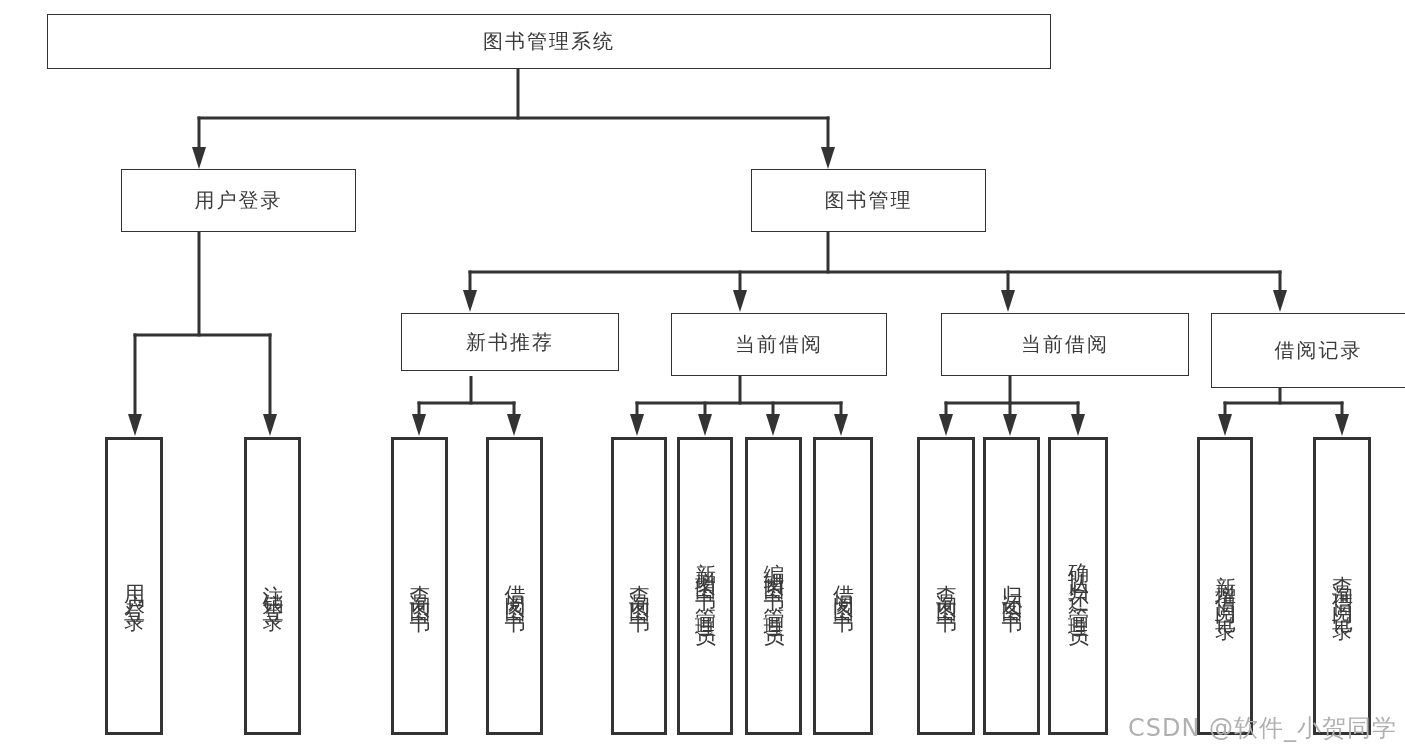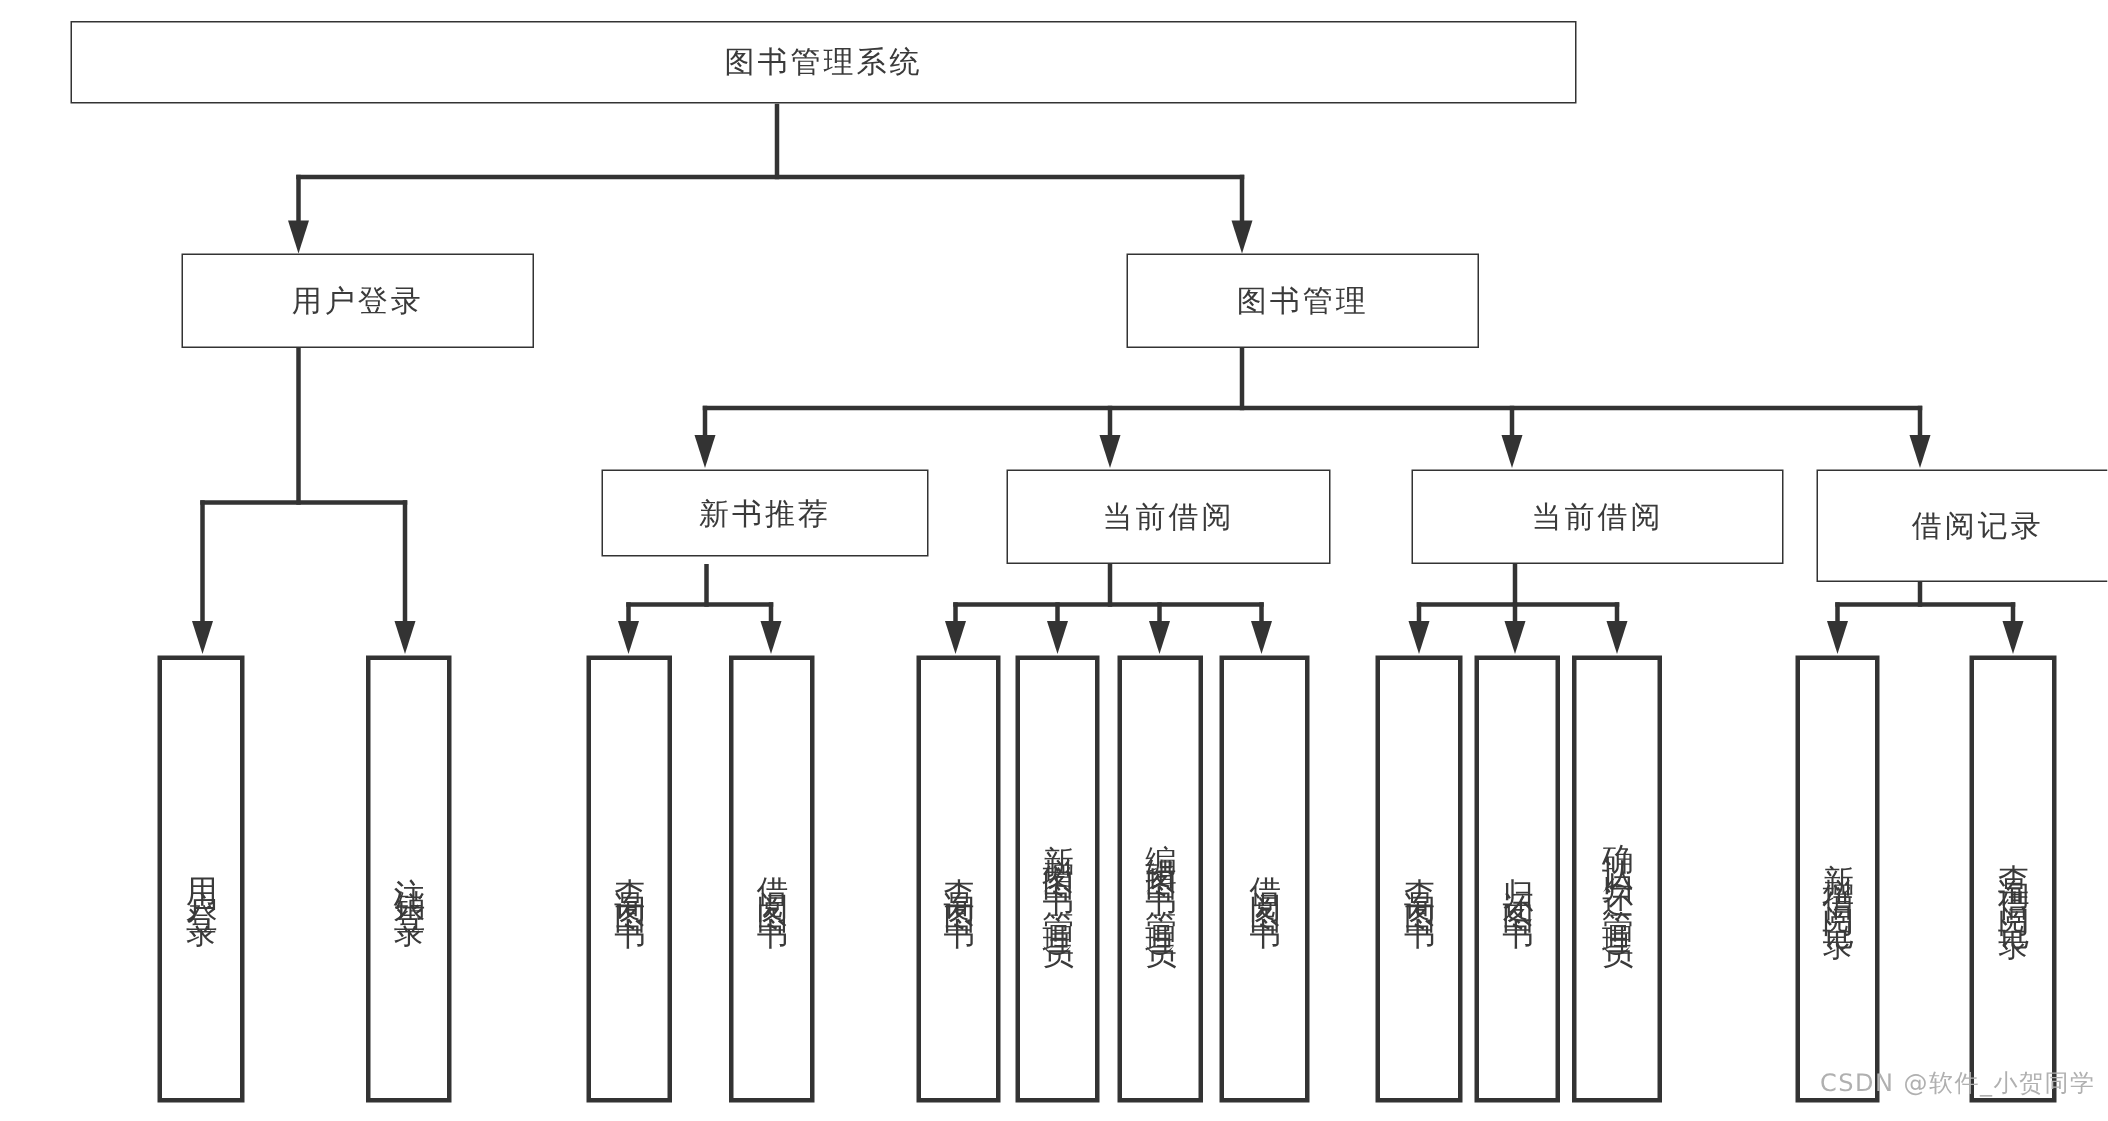--- a/index.html
+++ b/index.html
@@ -6,21 +6,21 @@
   .stage{position:relative;width:1405px;height:747px;background:#fff;overflow:hidden;
          font-family:"DejaVu Sans","Liberation Sans",sans-serif;}
   svg.connectors{position:absolute;left:0;top:0;width:1405px;height:747px;}
   .box{position:absolute;box-sizing:border-box;border:1px solid #701a75;background:#fff;
        display:flex;align-items:center;justify-content:center;
        font-size:20px;color:#3a3a3a;letter-spacing:2px;white-space:nowrap;margin-left:39px;}
   .vbox{position:absolute;box-sizing:border-box;border:3px solid #333;background:#fff;
         display:flex;align-items:center;justify-content:center;
         font-size:21px;color:#3a3a3a;}
   .vbox span{writing-mode:vertical-rl;text-orientation:mixed;letter-spacing:9px;line-height:1;}
-  .watermark{position:absolute;right:8px;top:712px;font-size:16px;color:#b0b0b0;
+  .watermark{position:absolute;right:8px;top:712px;font-size:24px;color:#b0b0b0;
              letter-spacing:1px;white-space:nowrap;}
 </style>
 </head>
 <body>
 
 <div class="stage" style="background: rgb(255, 255, 255);">
 
   <svg class="connectors" id="connectors">
       <line x1="518" y1="69" x2="518" y2="119.5" stroke="#333333" stroke-width="3"></line>
       <line x1="197.5" y1="118" x2="829.5" y2="118" stroke="#333333" stroke-width="3"></line>

